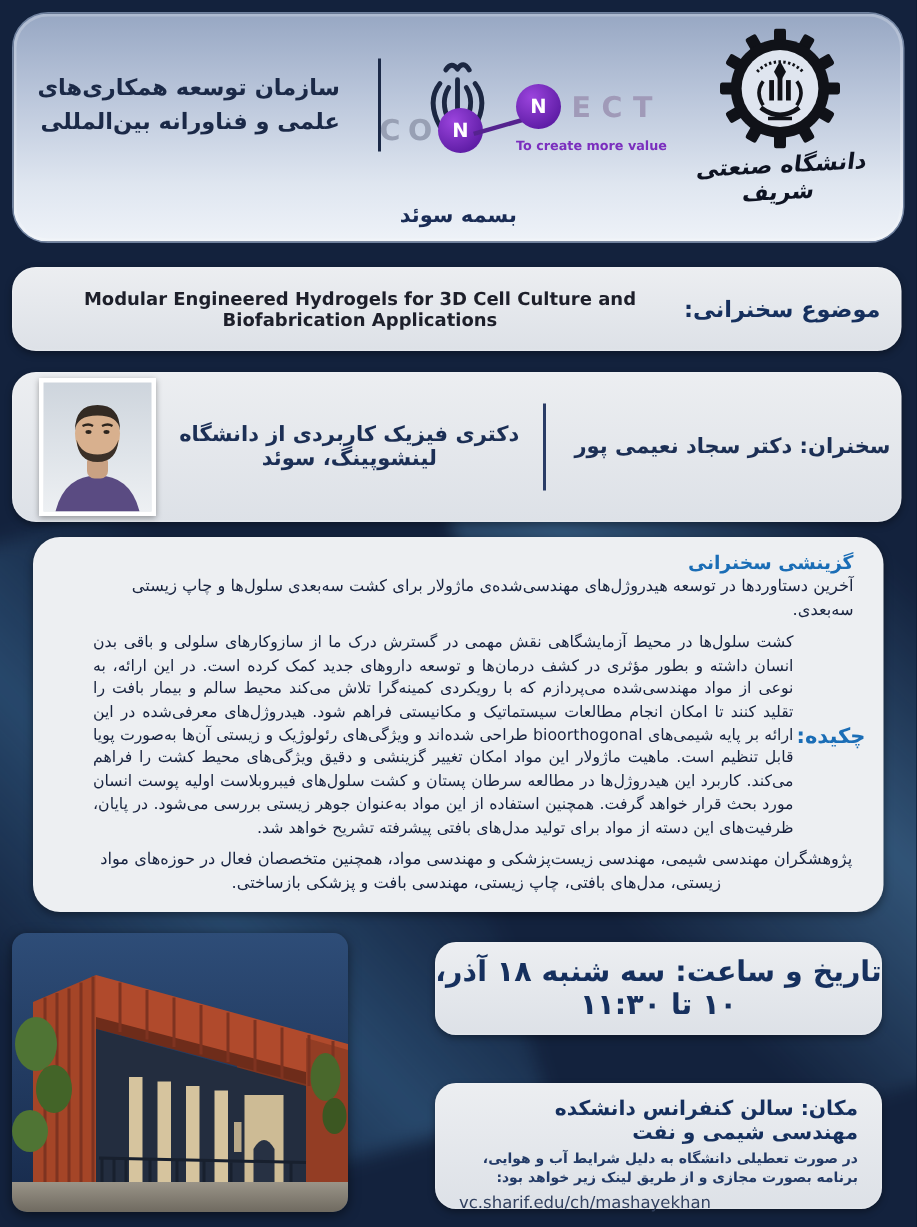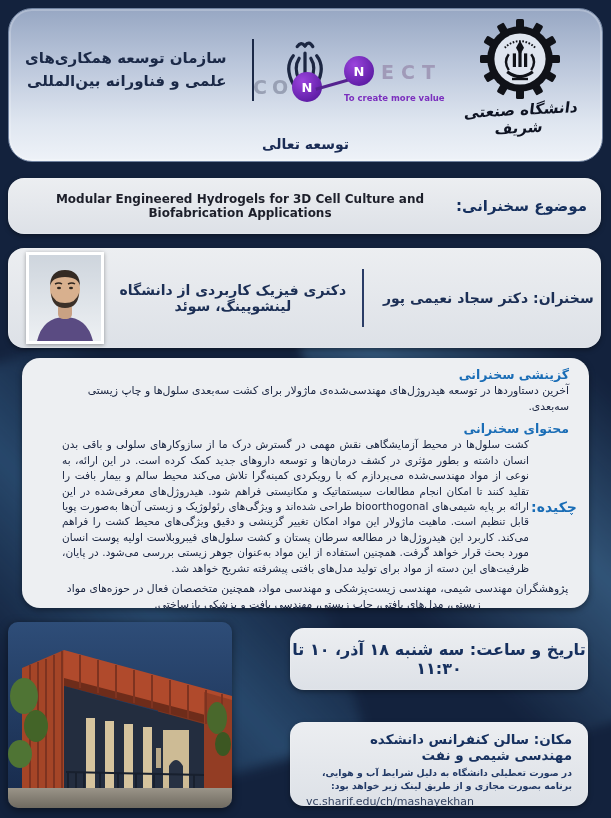--- a/index.html
+++ b/index.html
@@ -76,21 +76,21 @@
   .abstract-row{display:flex;align-items:center;margin:0 0 5px 0;}
   .abs-label{flex:0 0 50px;color:#1a6db6;font-weight:bold;font-size:14px;text-align:center;}
   .abs-body{flex:1;color:#18233f;font-size:10.5px;line-height:1.47;text-align:justify;margin:0;}
 
   
   .building{position:absolute;left:8px;top:622px;width:224px;height:186px;border-radius:10px;
     overflow:hidden;box-shadow:0 2px 8px rgba(0,0,0,0.5);}
   .building svg{display:block;}
   .date-box{position:absolute;left:290px;top:628px;width:298px;height:62px;border-radius:14px;
     display:flex;align-items:center;justify-content:center;
-    font-size:16px;font-weight:bold;color:#16305e;text-align:center;}
+    font-size:19px;font-weight:bold;color:#16305e;text-align:center;}
   .loc-box{position:absolute;left:290px;top:722px;width:298px;height:84px;border-radius:14px;
     padding:9px 16px;box-sizing:border-box;}
   .loc-title{font-size:13.5px;font-weight:bold;color:#16305e;margin-bottom:3px;margin-left:35px;}
   .loc-note{font-size:9.3px;font-weight:bold;color:#23366;color:#233a66;line-height:1.4;}
   .loc-link{font-size:11px;font-weight:normal;color:#32415f;text-align:left;margin-top:3px;cursor:pointer;}
 </style>
 </head>
 <body>
 
 <div class="poster">
@@ -159,21 +159,21 @@
             <path d="M36 44 q-7 9 0 20" stroke-width="3"></path>
             <path d="M64 44 q7 9 0 20" stroke-width="3"></path>
             <path d="M34 66 q16 12 32 0" stroke-width="4"></path>
             <path d="M40 75 h20" stroke-width="3"></path>
           </g>
         </svg>
       </span>
       <div class="sharif-name" dir="rtl">دانشگاه صنعتی شریف</div>
     </div>
 
-    <div class="bismillah" dir="rtl">توسعه تعالی</div>
+    <div class="bismillah" dir="rtl">بسمه سوئد</div>
   </div>
 
   <div class="topic-bar graycard" dir="rtl">
     <div class="topic-label">موضوع سخنرانی:</div>
     <div class="topic-title" dir="ltr">Modular Engineered Hydrogels for 3D Cell Culture and Biofabrication Applications</div>
   </div>
 
   <div class="speaker-card graycard" dir="rtl">
     <div class="spk-label">سخنران: دکتر سجاد نعیمی پور</div>
     <div class="spk-divider"></div>
@@ -195,21 +195,20 @@
         <ellipse cx="30" cy="33" rx="2" ry="1.3" fill="#2c241d"></ellipse>
         <ellipse cx="42" cy="33" rx="2" ry="1.3" fill="#2c241d"></ellipse>
         <path d="M26 29 q4 -2 7 0 M39 29 q4 -2 7 0" stroke="#2c241d" stroke-width="1.5" fill="none"></path>
       </svg>
     </span>
   </div>
 
   <div class="main-card" dir="rtl">
     <div class="sec-h">گزینشی سخنرانی</div>
     <p class="sec-p">آخرین دستاوردها در توسعه هیدروژل‌های مهندسی‌شده‌ی ماژولار برای کشت سه‌بعدی سلول‌ها و چاپ زیستی سه‌بعدی.</p>
-    <div class="sec-h">محتوای سخنرانی</div>
     <div class="abstract-row">
       <div class="abs-label">چکیده:</div>
       <p class="abs-body">کشت سلول‌ها در محیط آزمایشگاهی نقش مهمی در گسترش درک ما از سازوکارهای سلولی و باقی بدن انسان داشته و بطور مؤثری در کشف درمان‌ها و توسعه داروهای جدید کمک کرده است. در این ارائه، به نوعی از مواد مهندسی‌شده می‌پردازم که با رویکردی کمینه‌گرا تلاش می‌کند محیط سالم و بیمار بافت را تقلید کنند تا امکان انجام مطالعات سیستماتیک و مکانیستی فراهم شود. هیدروژل‌های معرفی‌شده در این ارائه بر پایه شیمی‌های bioorthogonal طراحی شده‌اند و ویژگی‌های رئولوژیک و زیستی آن‌ها به‌صورت پویا قابل تنظیم است. ماهیت ماژولار این مواد امکان تغییر گزینشی و دقیق ویژگی‌های محیط کشت را فراهم می‌کند. کاربرد این هیدروژل‌ها در مطالعه سرطان پستان و کشت سلول‌های فیبروبلاست اولیه پوست انسان مورد بحث قرار خواهد گرفت. همچنین استفاده از این مواد به‌عنوان جوهر زیستی بررسی می‌شود. در پایان، ظرفیت‌های این دسته از مواد برای تولید مدل‌های بافتی پیشرفته تشریح خواهد شد.</p>
     </div>
     <p class="sec-p centered">پژوهشگران مهندسی شیمی، مهندسی زیست‌پزشکی و مهندسی مواد، همچنین متخصصان فعال در حوزه‌های مواد زیستی، مدل‌های بافتی، چاپ زیستی، مهندسی بافت و پزشکی بازساختی.</p>
   </div>
 
   <div class="building">
     <svg viewBox="0 0 224 186" width="224" height="186">
       <defs>

